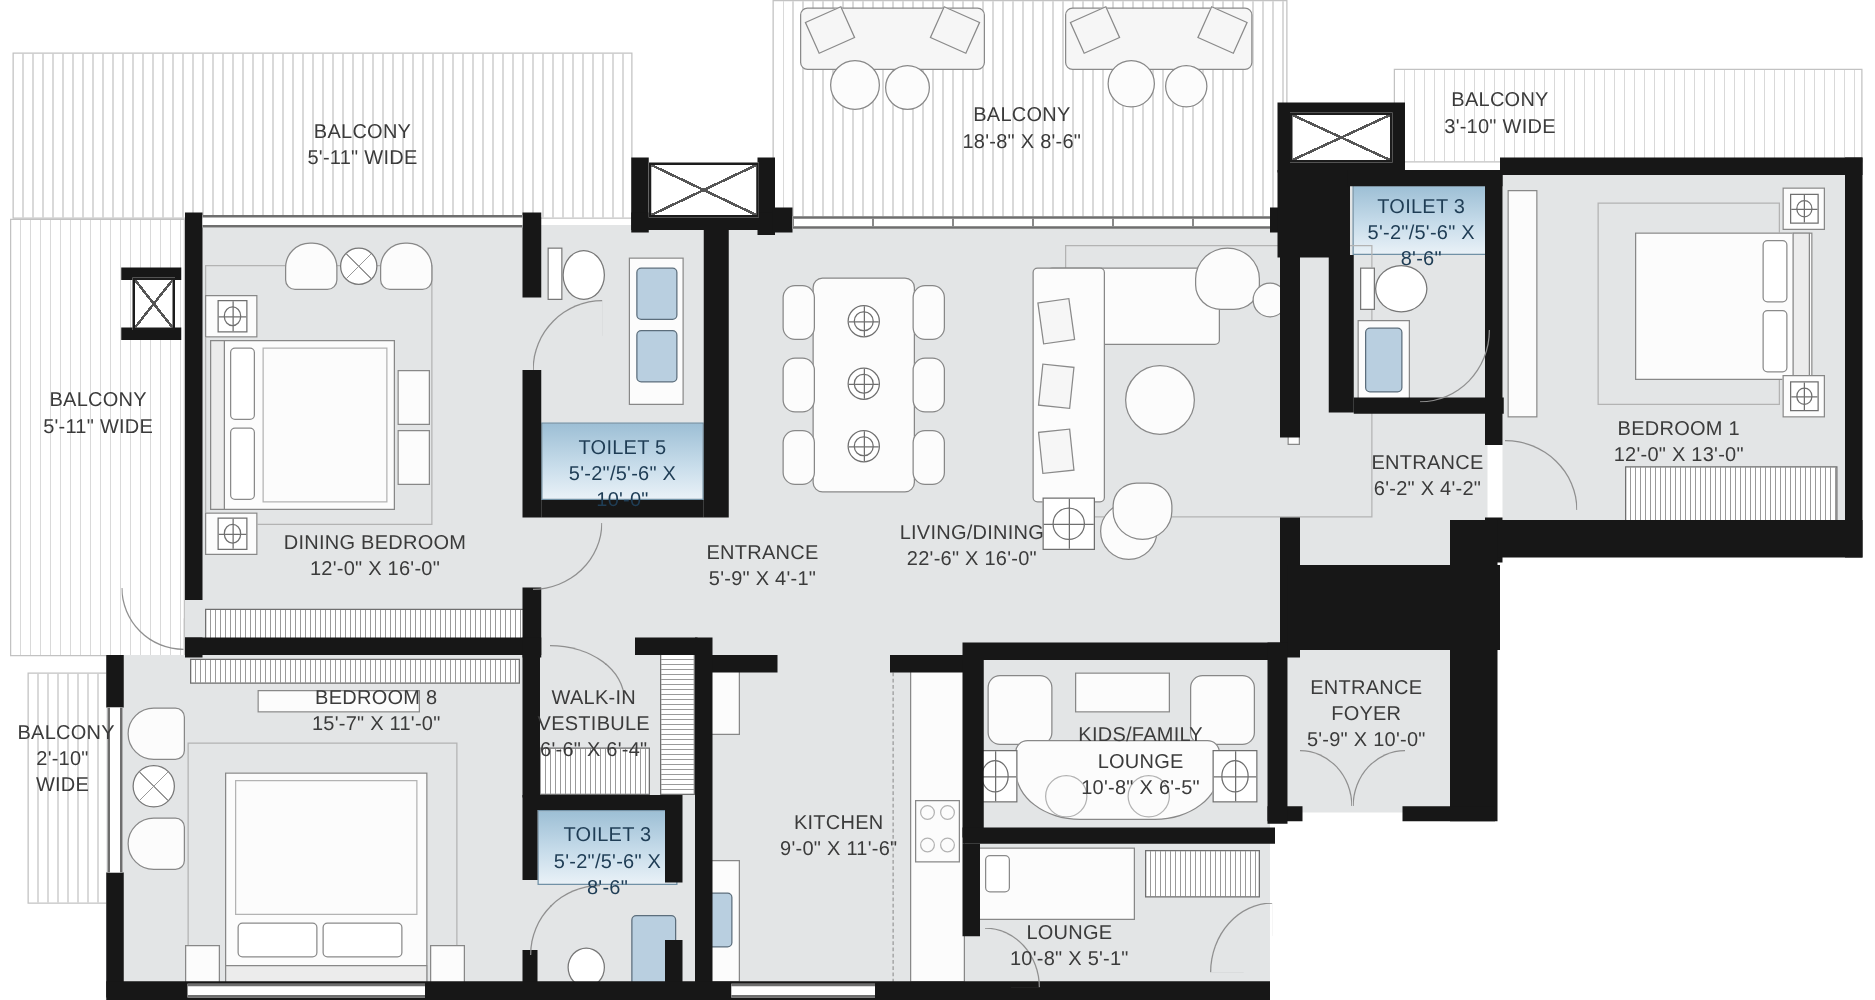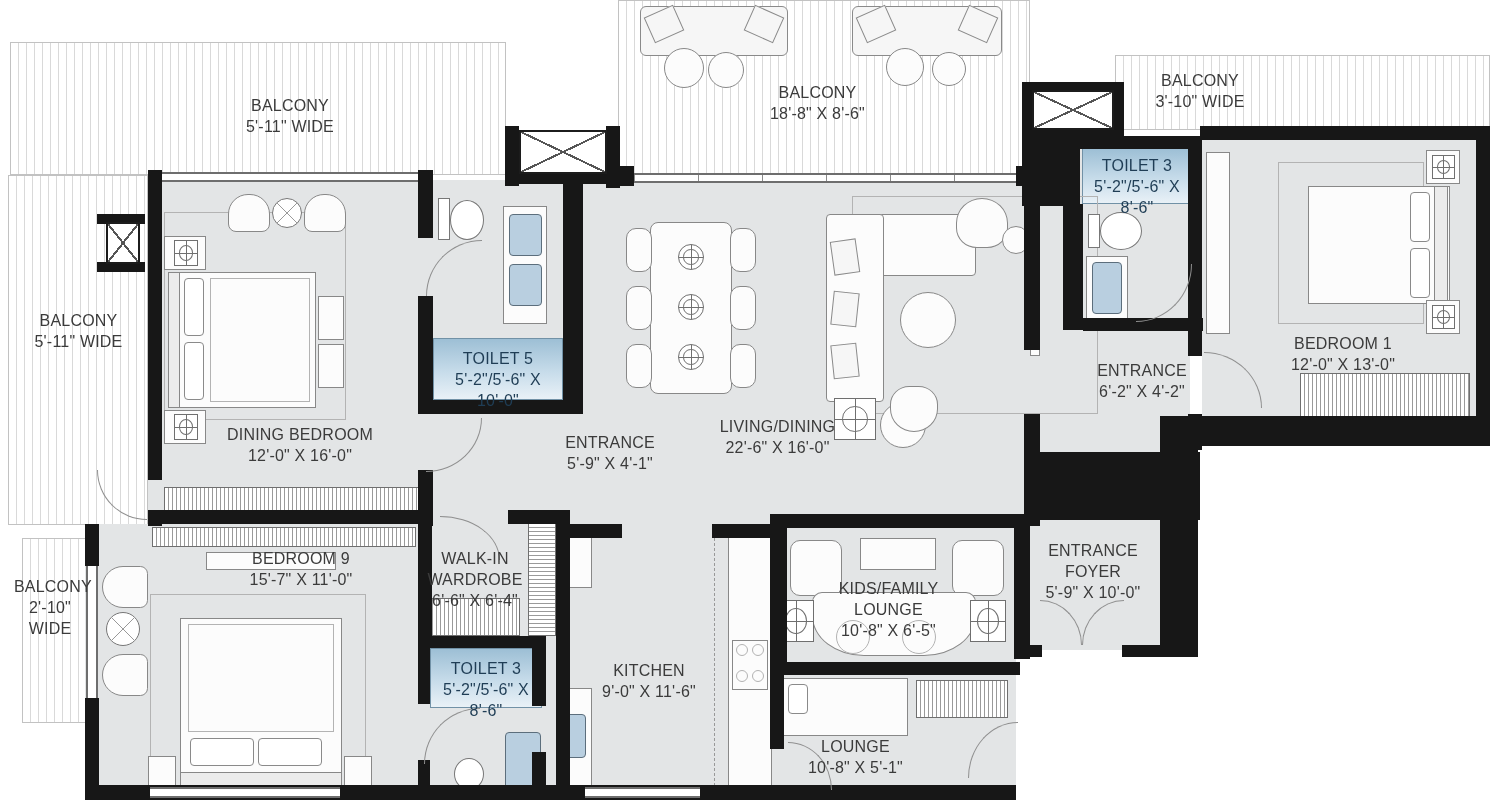--- a/index.html
+++ b/index.html
@@ -302,36 +302,36 @@
   </div>
   <div class="abs lbl nav" style="left:1084px;top:155px;width:106px;">
     <div class="nm">TOILET 3</div>
       <div class="dm">5'-2"/5'-6" X 8'-6"</div>
   </div>
   <div class="abs lbl" style="left:1268px;top:333px;width:150px;">
     <div class="nm">BEDROOM 1</div>
       <div class="dm">12'-0" X 13'-0"</div>
   </div>
   <div class="abs lbl" style="left:226px;top:548px;width:150px;">
-    <div class="nm">BEDROOM 9</div>
+    <div class="nm">BEDROOM 8</div>
       <div class="dm">15'-7" X 11'-0"</div>
   </div>
   <div class="abs lbl" style="left:424px;top:548px;width:102px;">
-    <div class="nm">WALK-IN WARDROBE</div>
+    <div class="nm">WALK-IN VESTIBULE</div>
       <div class="dm">6'-6" X 6'-4"</div>
   </div>
   <div class="abs lbl nav" style="left:432px;top:658px;width:108px;">
     <div class="nm">TOILET 3</div>
       <div class="dm">5'-2"/5'-6" X 8'-6"</div>
   </div>
-  <div class="abs lbl" style="left:590px;top:648px;width:118px;margin-top:12px;">
+  <div class="abs lbl" style="left:612px;top:648px;width:118px;">
     <div class="nm">KITCHEN</div>
       <div class="dm">9'-0" X 11'-6"</div>
   </div>
-  <div class="abs lbl" style="left:806px;top:578px;width:165px;">
+  <div class="abs lbl" style="left:830px;top:578px;width:165px;">
     <div class="nm">KIDS/FAMILY LOUNGE</div>
       <div class="dm">10'-8" X 6'-5"</div>
   </div>
   <div class="abs lbl" style="left:788px;top:736px;width:135px;">
     <div class="nm">LOUNGE</div>
       <div class="dm">10'-8" X 5'-1"</div>
   </div>
   <div class="abs lbl" style="left:1028px;top:540px;width:130px;">
     <div class="nm">ENTRANCE FOYER</div>
       <div class="dm">5'-9" X 10'-0"</div>

